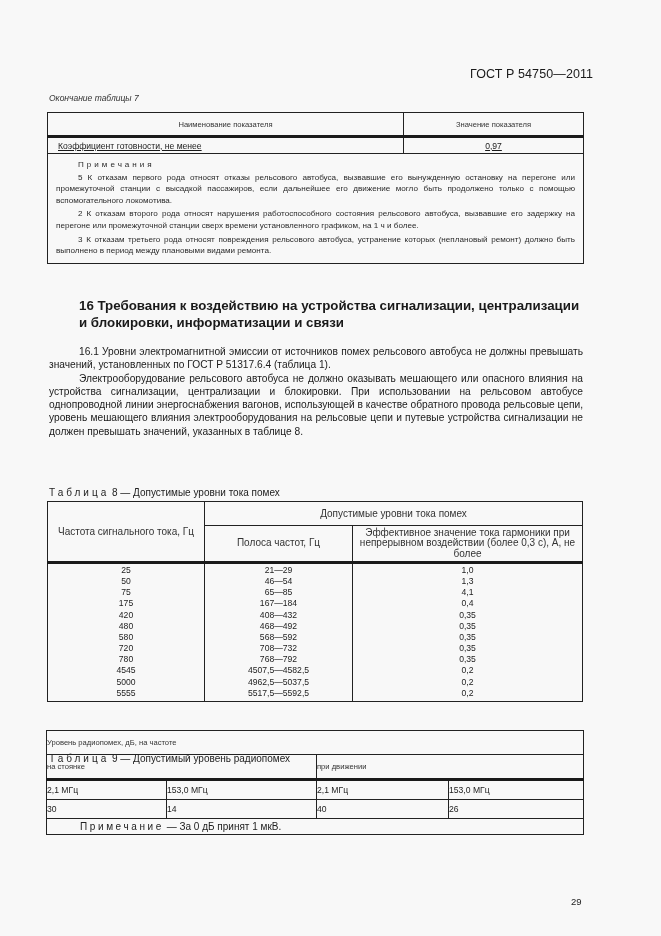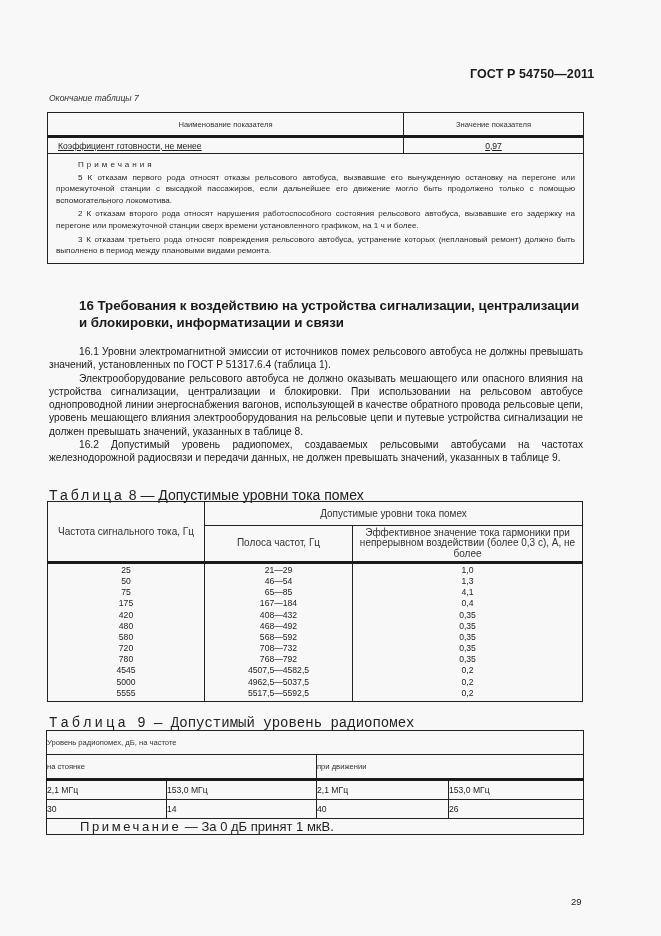--- a/index.html
+++ b/index.html
@@ -1,59 +1,59 @@
 <!DOCTYPE html>
 <html><head>
 <meta charset="utf-8">
 <style>
   html, body { margin:0; padding:0; }
   body {
     width:661px; height:936px; background:#f8f8f8; position:relative; overflow:hidden;
     font-family:"Liberation Sans", sans-serif; color:#1a1a1a;
   }
   .abs { position:absolute; }
-  .doc-code { left:470px; top:67px; font-size:12.5px; font-weight:bold; letter-spacing:0.1px; }
+  .doc-code { left:470px; top:67px; font-size:12.5px; font-weight:normal; letter-spacing:0.1px; }
   .caption-cont { left:49px; top:93px; font-size:8.5px; font-style:italic; color:#333; }
 
   table { border-collapse:collapse; table-layout:fixed; }
   td, th { font-weight:normal; padding:0; }
 
   
   #t7 { left:47px; top:112px; width:536px; }
   #t7 td { border:1px solid #222; font-size:8.6px; }
   #t7 .hdr td { height:22px; text-align:center; font-size:7.6px; color:#333; border-bottom:3px solid #1a1a1a; }
   #t7 .row td { height:15px;text-decoration:underline; }
   #t7 .row td.name { padding-left:10px; }
   #t7 .row td.val { text-align:center; }
   #t7 .notes td { padding:5px 8px 4px 8px; font-size:8.1px; line-height:11.6px; color:#2a2a2a; }
   .notes-title { letter-spacing:3px; padding-left:22px; margin-bottom:1px; }
   .note-p { text-indent:22px; text-align:justify; margin-bottom:2px; }
 
   .section-title { left:79px; top:297px; width:510px; font-size:13.3px; font-weight:bold; line-height:17px; }
   .body-text { left:49px; width:534px; font-size:10.2px; line-height:13.3px; text-align:justify; }
   .body-text p { margin:0; text-indent:30px; }
 
-  .tbl-caption { left:49px; font-size:14px; color:#222; }
+  .tbl-caption { left:49px; font-size:10px; color:#222; }
   .tbl-caption .sp { letter-spacing:3px; }
 
   
   #t8 { left:47px; top:501px; width:535px; }
   #t8 td { border:1px solid #222; text-align:center; font-size:10px; color:#333; }
   #t8 .h1 td { height:23px; }
   #t8 .h2 td { height:35px; line-height:10.5px; border-bottom:3px solid #1a1a1a; }
   #t8 .body td { font-size:8.6px; color:#222; line-height:11.15px; vertical-align:top; padding:1px 0 2px 0; border-top:none; border-bottom:1px solid #222; }
 
   
   #t9 { left:46px; top:730px; width:537px; }
   #t9 td { border:1px solid #222; text-align:left; font-size:7.6px; color:#333; }
   #t9 .r1 td { height:23px; }
   #t9 .r2 td { height:23px; border-bottom:3px solid #1a1a1a; }
   #t9 .r3 td { height:18px; font-size:8.6px; color:#222; }
   #t9 .r4 td { height:18px; font-size:8.6px; color:#222; }
-  #t9 .r5 td { height:15px; text-align:left; padding-left:33px; font-size:13px; color:#222; }
+  #t9 .r5 td { height:15px; text-align:left; padding-left:33px; font-size:10px; color:#222; }
   .spaced { letter-spacing:2.6px; }
 
   .page-num { left:571px; top:850px; font-size:9.5px; color:#222;margin-top:46px; }
 </style>
 </head>
 <body>
 
 <div class="abs doc-code">ГОСТ Р 54750—2011</div>
 
 <div class="abs caption-cont">Окончание таблицы 7</div>
@@ -81,21 +81,20 @@
     </td>
   </tr>
 </tbody>
   </table>
 
 <div class="abs section-title">16  Требования к воздействию на устройства сигнализации, централизации и блокировки, информатизации и связи</div>
 
 <div class="abs body-text" style="top:345px;">
   <p>16.1 Уровни электромагнитной эмиссии от источников помех рельсового автобуса не должны превышать значений, установленных по ГОСТ Р 51317.6.4 (таблица 1).</p>
   <p>Электрооборудование рельсового автобуса не должно оказывать мешающего или опасного влияния на устройства сигнализации, централизации и блокировки. При использовании на рельсовом автобусе однопроводной линии энергоснабжения вагонов, использующей в качестве обратного провода рельсовые цепи, уровень мешающего влияния электрооборудования на рельсовые цепи и путевые устройства сигнализации не должен превышать значений, указанных в таблице 8.</p>
-  <p>16.2 Допустимый уровень радиопомех, создаваемых рельсовыми автобусами на частотах железнодорожной радиосвязи и передачи данных, не должен превышать значений, указанных в таблице 9.</p>
 </div>
 
 <div class="abs tbl-caption" style="top:487px;">
   <span class="sp">Таблица</span>
   <span>8 — Допустимые уровни тока помех</span>
 </div>
 
 <table class="abs" id="t8">
   <colgroup>
       <col style="width:157px">
@@ -145,21 +144,21 @@
 0,35
 0,35
 0,35
 0,2
 0,2
 0,2</td>
   </tr>
 </tbody>
   </table>
 
-<div class="abs tbl-caption" style="top:715px;font-family:Liberation Mono, monospace;">
+<div class="abs tbl-caption" style="top:753px;">
   <span class="sp">Таблица</span>
   <span>9 — Допустимый уровень радиопомех</span>
 </div>
 
 <table class="abs" id="t9">
   <colgroup>
       <col style="width:120px">
       <col style="width:150px">
       <col style="width:132px">
       <col style="width:135px">

